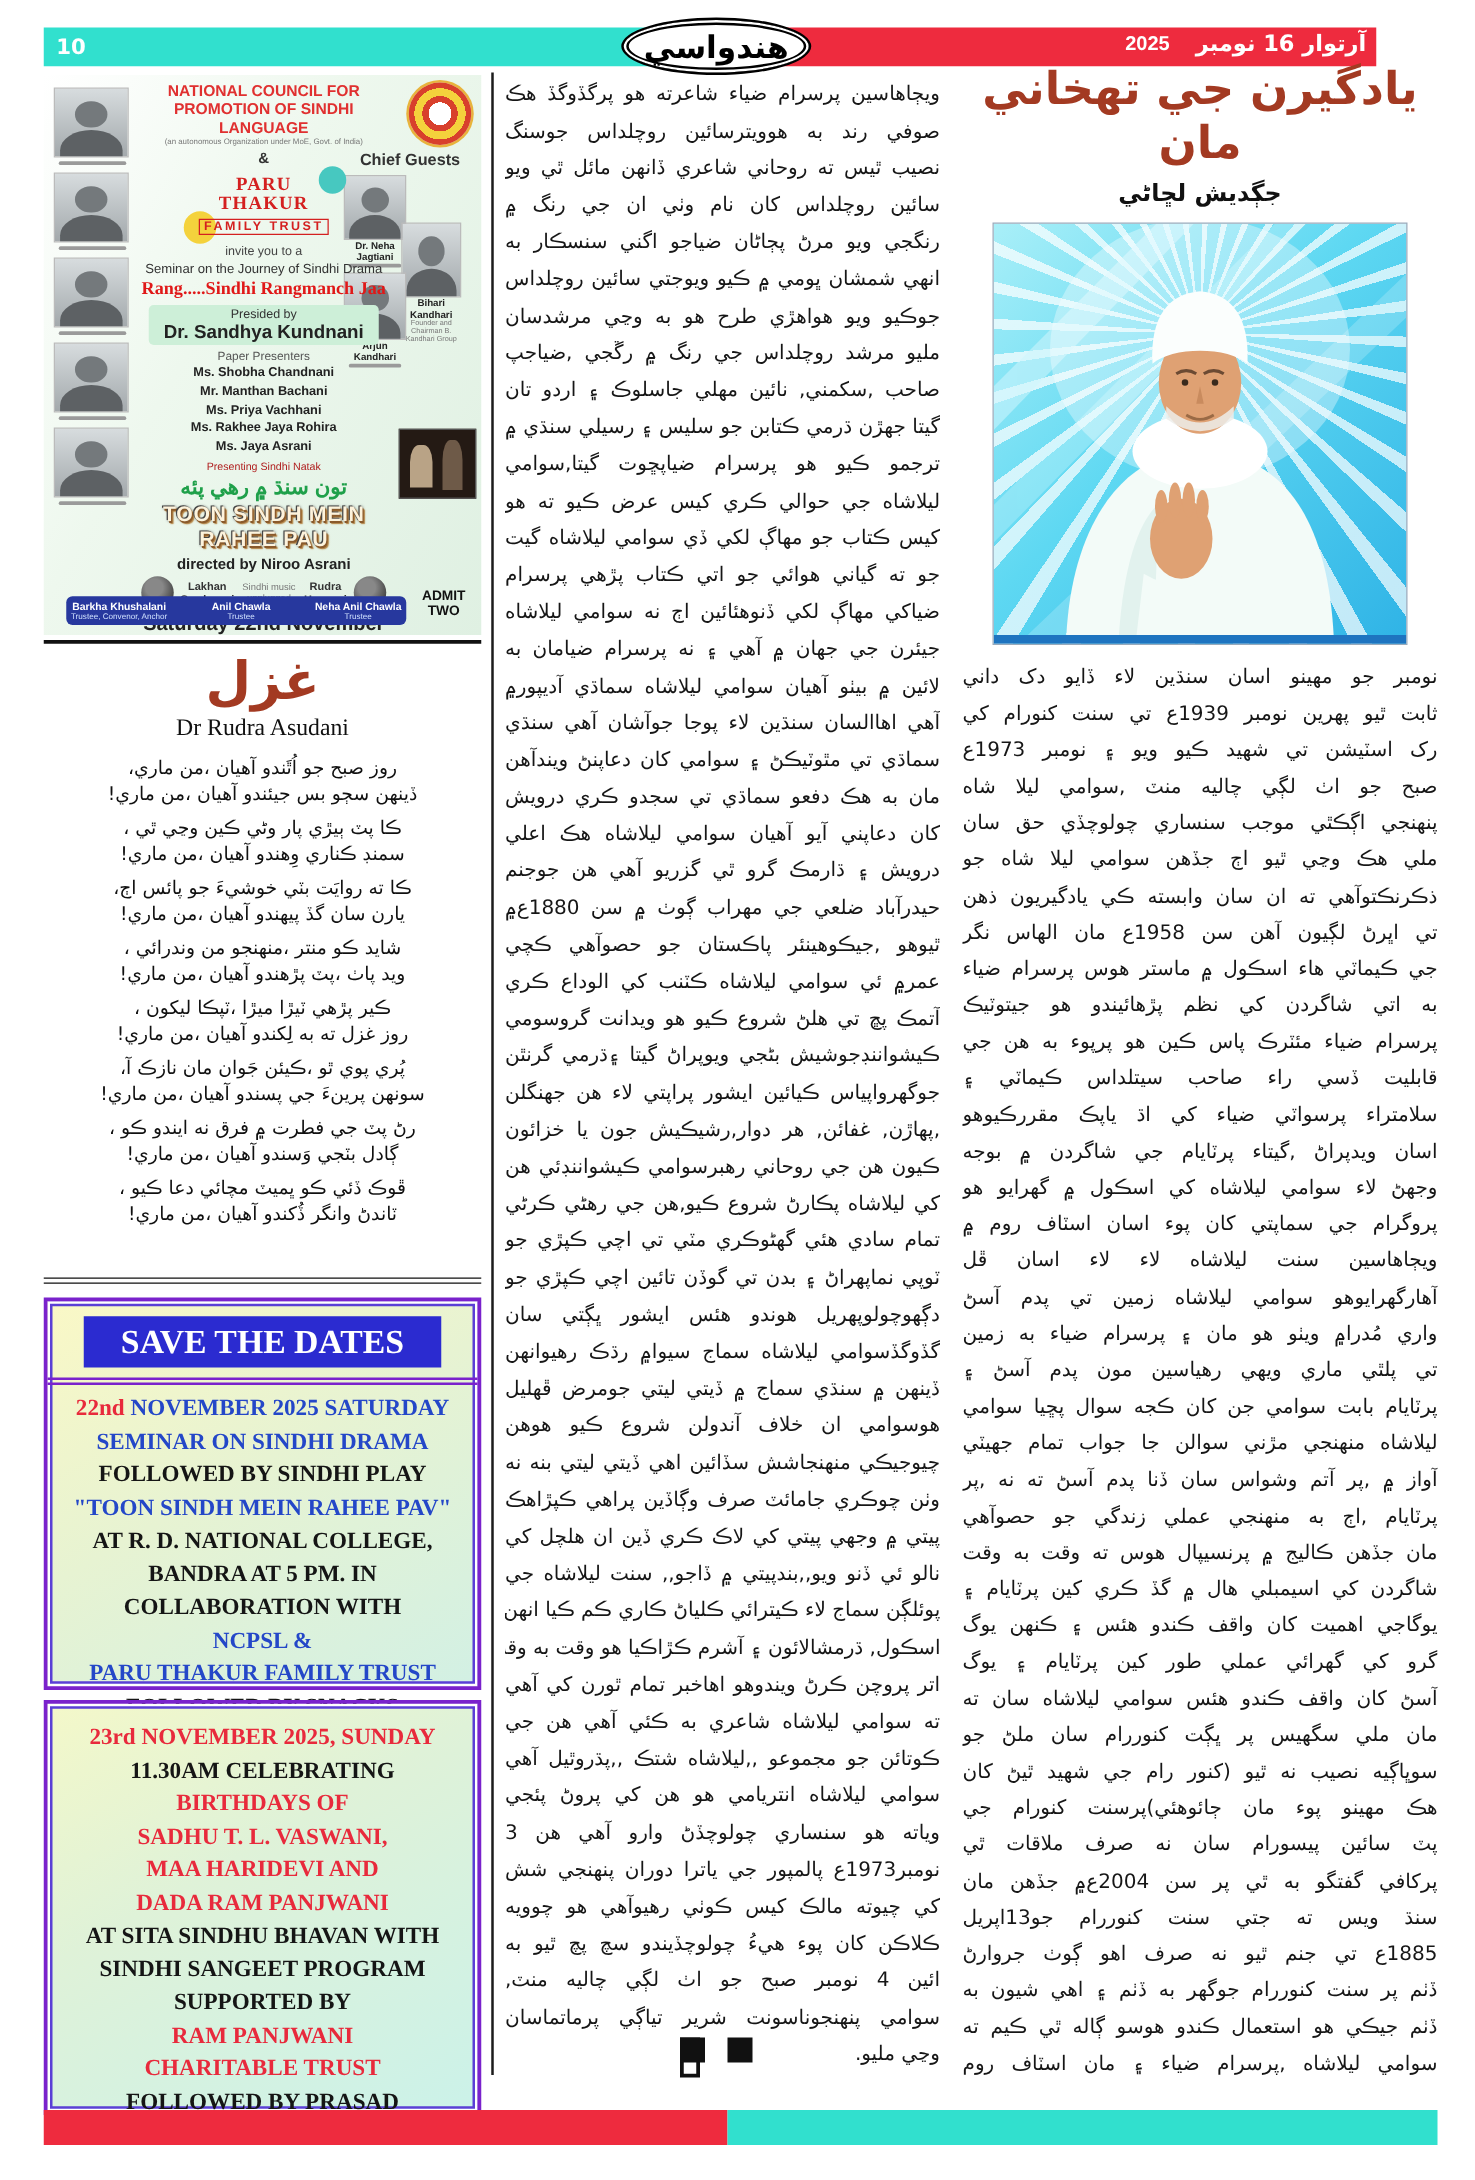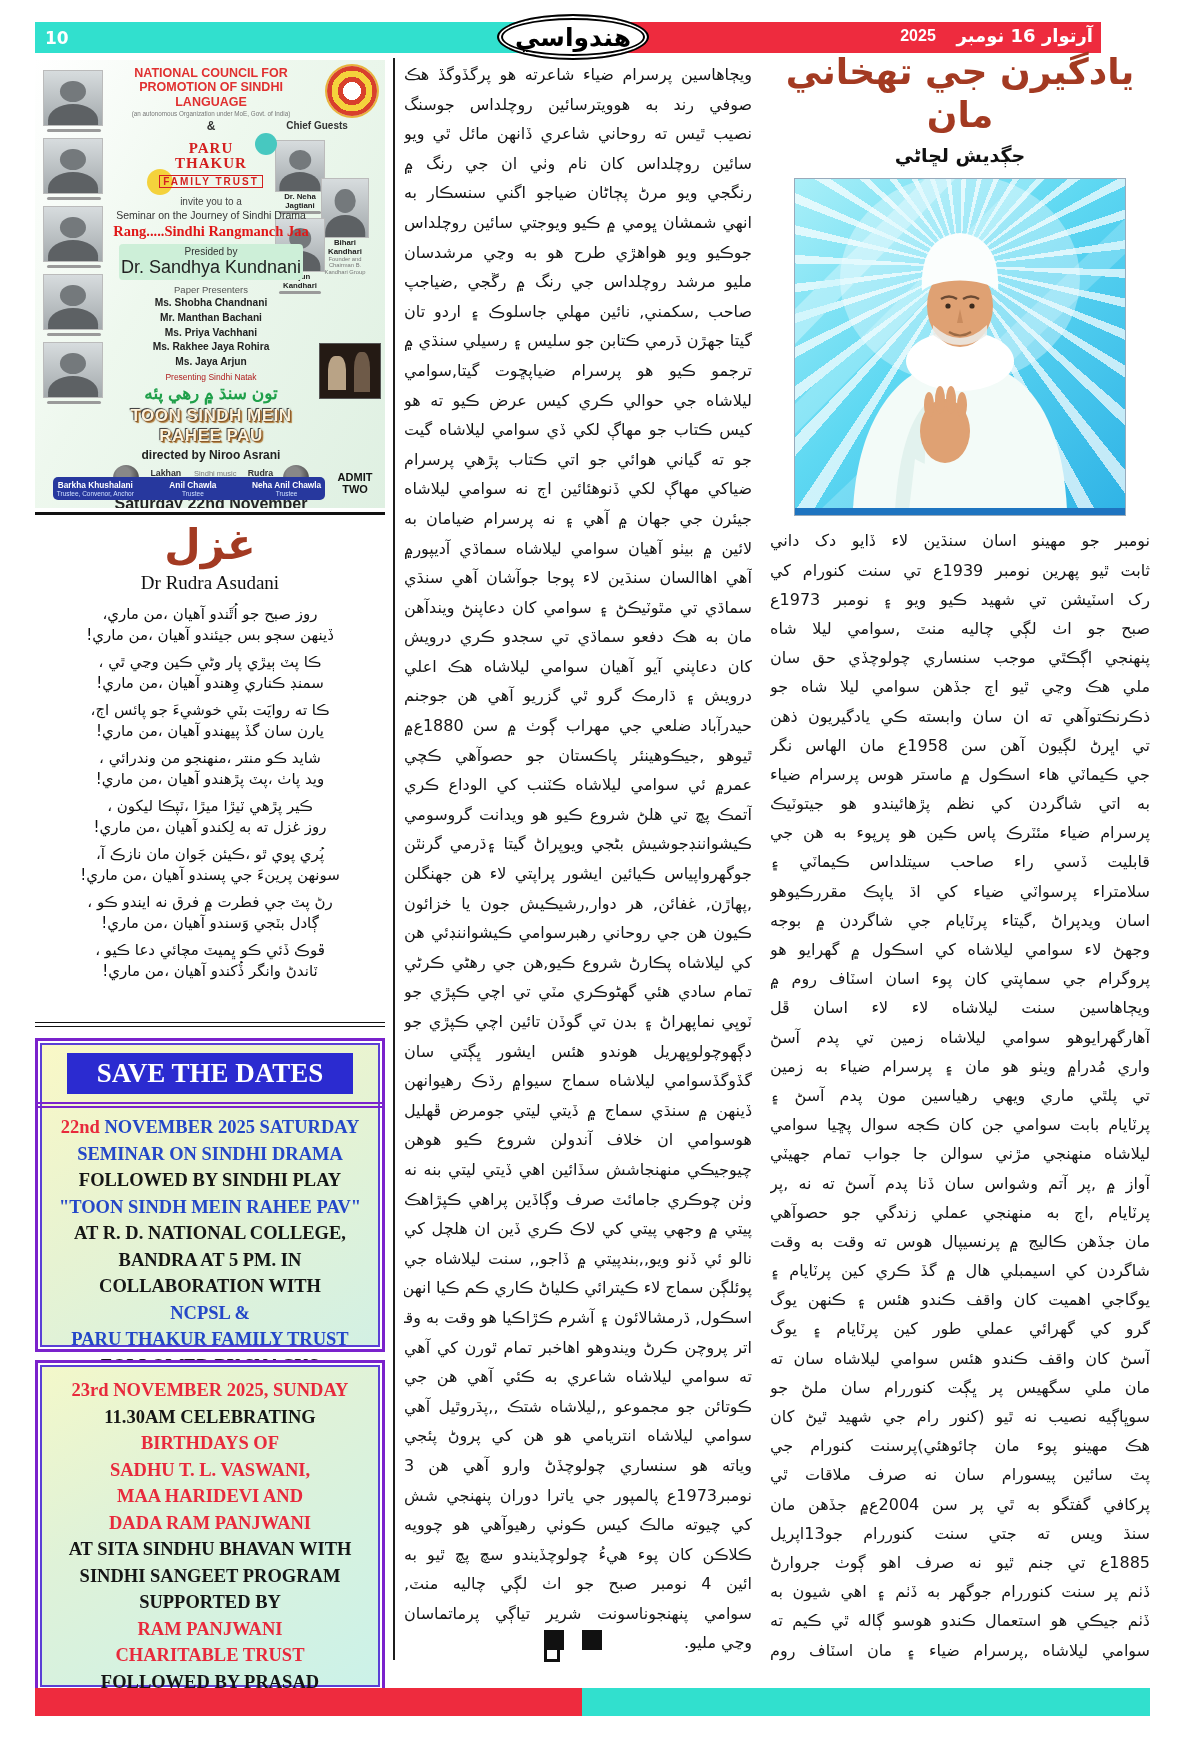--- a/index.html
+++ b/index.html
@@ -65,21 +65,21 @@
   .trust-logo{position:relative;margin:4px auto 2px auto;width:120px;padding:4px 0;}
   .trust-logo::before{content:"";position:absolute;left:-4px;bottom:-2px;width:26px;height:26px;border-radius:50%;background:#F4D23C;z-index:0;}
   .trust-logo::after{content:"";position:absolute;right:-6px;top:-4px;width:22px;height:22px;border-radius:50%;background:#47C8C0;z-index:0;}
   .trust-l1{position:relative;z-index:1;color:#D42020;font-weight:bold;font-size:15px;font-family:"Liberation Serif",serif;letter-spacing:1px;line-height:1;}
   .trust-l2{position:relative;z-index:1;color:#D42020;font-weight:bold;font-size:10px;letter-spacing:2px;border:1px solid #D42020;display:inline-block;padding:0 3px;margin-top:2px;}
   .ad-invite{font-size:10px;color:#444;margin-top:3px;}
   .ad-seminar{font-size:10.5px;color:#333;margin-top:2px;}
   .ad-rang{font-family:"Liberation Serif",serif;color:#E01818;font-weight:bold;font-size:14.5px;margin-top:2px;}
   .ad-presided{background:#CDEFD8;border-radius:4px;margin:4px 6px 0 6px;padding:2px 0;}
   .ad-presided .p1{font-size:10px;color:#333;}
-  .ad-presided .p2{font-size:18px;font-weight:normal;color:#222;}
+  .ad-presided .p2{font-size:15px;font-weight:bold;color:#222;}
   .ad-pp{font-size:9.5px;color:#555;margin-top:4px;}
   .ad-presenters{display:flex;flex-wrap:wrap;justify-content:center;margin-top:1px;}
   .ad-presenters span{font-size:10.2px;font-weight:bold;color:#222;margin:0 4px;line-height:1.45;}
   .ad-natak-label{font-size:8.5px;color:#B02020;margin-top:2px;}
   .ad-natak-sindhi{font-size:17px;font-weight:bold;color:#1FA04A;direction:rtl;margin-top:1px;}
   .ad-natak-title{font-weight:800;font-size:17px;letter-spacing:.5px;color:#FDF3DC;margin-top:2px;
      text-shadow:-1px -1px 0 #444,1px 1px 0 #8a5a2b,2px 2px 1px #b07c3a,0 0 2px #333;}
   .ad-directed{font-size:12px;color:#222;margin-top:2px;font-weight:bold;}
   .ad-music{display:flex;align-items:center;justify-content:center;gap:5px;margin-top:3px;}
   .ad-music .mname{font-size:8.8px;font-weight:bold;color:#333;}
@@ -94,21 +94,21 @@
 
   .ph{position:relative;background:linear-gradient(180deg,#d7dcde,#a3a9ac);overflow:hidden;border:1px solid #bbb;}
   .ph::before{content:"";position:absolute;left:50%;top:18%;width:45%;height:40%;transform:translateX(-50%);border-radius:50%;background:#74797c;}
   .ph::after{content:"";position:absolute;left:50%;top:62%;width:86%;height:60%;transform:translateX(-50%);border-radius:50% 50% 0 0;background:#5d6164;}
   .lphotos{position:absolute;left:8px;top:10px;width:62px;}
   .lp{width:60px;height:56px;margin-bottom:3px;}
   .cap-bar{height:3px;background:#9a9a9a;margin:1px 4px 6px 4px;border-radius:2px;}
   .ncpsl{position:absolute;right:8px;top:6px;width:50px;height:50px;border-radius:50%;
      background:radial-gradient(circle,#fff 0 26%,#D8402C 26% 40%,#F4D23C 40% 58%,#D8402C 58% 72%,#F4D23C 72% 100%);
      box-shadow:0 0 0 2px #E8B33C;}
-  .chief{position:absolute;right:12px;top:60px;width:112px;text-align:center;font-weight:bold;font-size:10px;color:#333;}
+  .chief{position:absolute;right:1px;top:60px;width:112px;text-align:center;font-weight:bold;font-size:13px;color:#333;}
   .gph{position:absolute;}
   .gname{font-size:7.8px;font-weight:bold;color:#222;text-align:center;}
   .gsub{font-size:5.8px;color:#777;text-align:center;line-height:1.1;}
   .natak-scene{position:absolute;right:4px;top:283px;width:62px;height:56px;background:#241a14;overflow:hidden;border:1px solid #555;}
   .natak-scene::before{content:"";position:absolute;left:8px;top:12px;width:18px;height:34px;background:#b9a386;border-radius:40% 40% 0 0;}
   .natak-scene::after{content:"";position:absolute;right:10px;top:8px;width:16px;height:40px;background:#6e5a48;border-radius:40% 40% 0 0;}
 
   
   .rule-thick{position:absolute;left:0;top:452px;width:350px;height:3px;background:#111;}
   .rule-dbl{position:absolute;left:0;top:962px;width:350px;height:5px;border-top:1.5px solid #111;border-bottom:1.5px solid #111;}
@@ -206,21 +206,21 @@
           <div class="p1">Presided by</div>
           <div class="p2">Dr. Sandhya Kundnani</div>
         </div>
         <div class="ad-pp">Paper Presenters</div>
         <div class="ad-presenters">
 
         <span>Ms. Shobha Chandnani</span>
             <span>Mr. Manthan Bachani</span>
             <span>Ms. Priya Vachhani</span>
             <span>Ms. Rakhee Jaya Rohira</span>
-            <span>Ms. Jaya Arjun</span>
+            <span>Ms. Jaya Asrani</span>
           </div>
         <div class="ad-natak-label">Presenting Sindhi Natak</div>
         <div class="ad-natak-sindhi">تون سنڌ ۾ رهي پئه</div>
         <div class="ad-natak-title">TOON SINDH MEIN RAHEE PAU</div>
         <div class="ad-directed">directed by Niroo Asrani</div>
         <div class="ad-music">
           <div class="mcircle"></div>
           <span class="mname">Lakhan Gurdasani</span>
           <span class="munp">Sindhi music unplugged</span>
           <span class="mname">Rudra Harwani</span>

